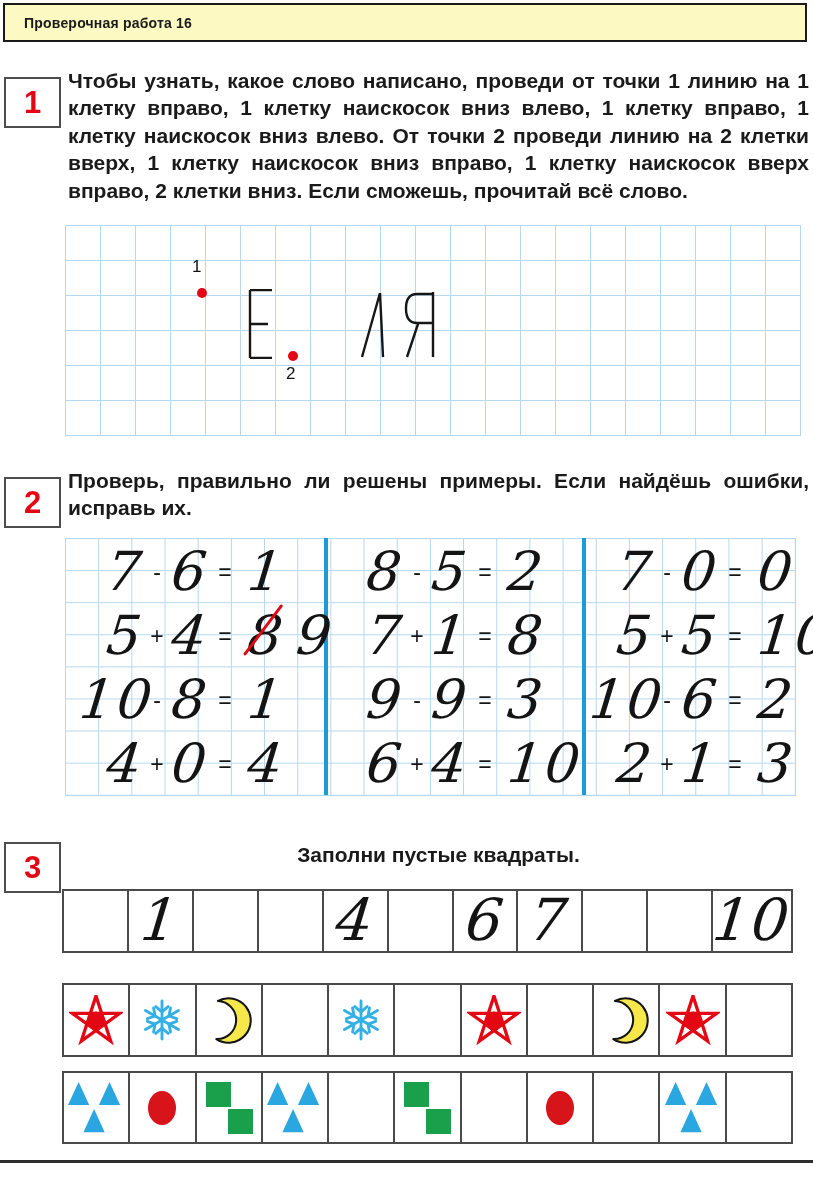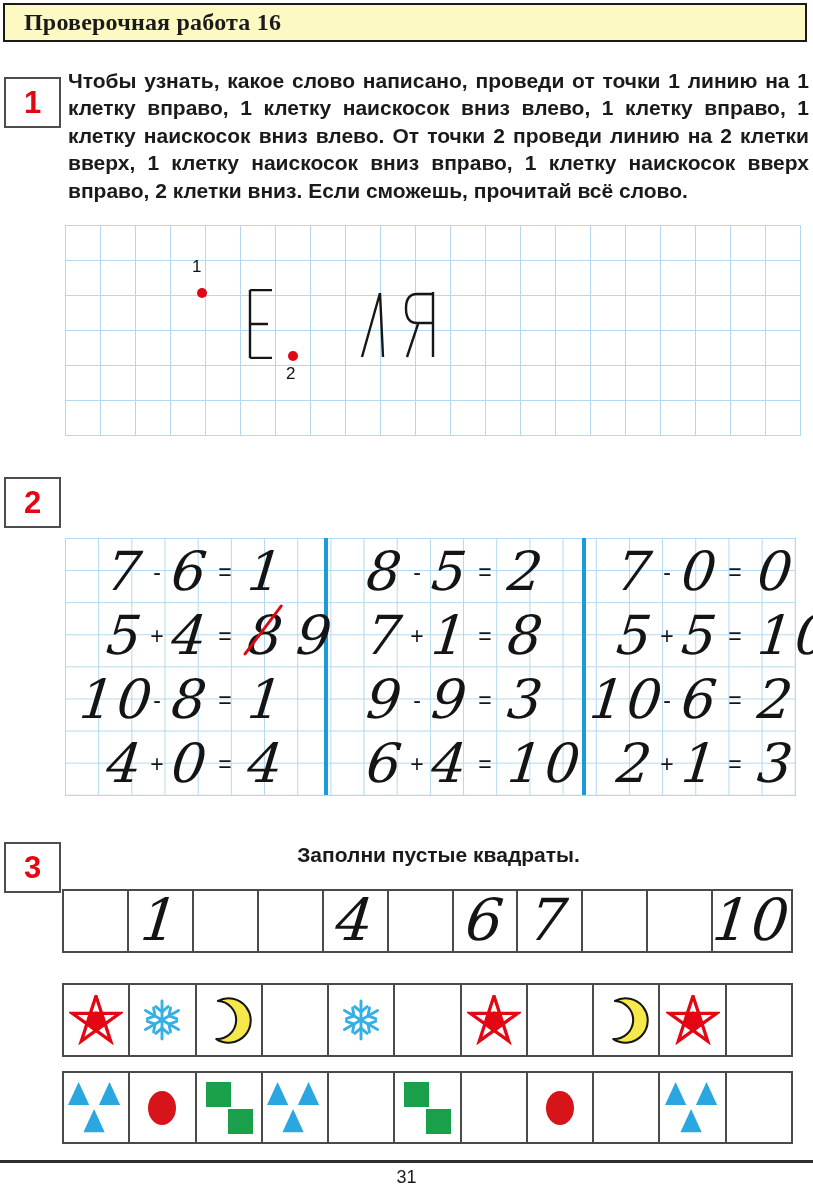--- a/index.html
+++ b/index.html
@@ -1,21 +1,21 @@
 <!DOCTYPE html>
 <html style="--red: #e30613; --hdr: #fdf9c2; --grid: #b3d8f0; --div: #1b9cd8;"><head>
 <meta charset="utf-8">
 <style>
   html,body{margin:0;padding:0;background:#fff;}
   body{width:813px;height:1189px;position:relative;font-family:"Liberation Sans",sans-serif;color:#1a1a1a;}
   .page{position:absolute;inset:0;background:#fff;overflow:hidden;}
 
   .header{position:absolute;left:3px;top:3px;width:804px;height:39px;background:var(--hdr,#fdf9c2);
     border:2px solid #1a1a1a;box-sizing:border-box;display:flex;align-items:center;padding-left:19px;}
-  .header .title{font-size:24px;font-weight:bold;letter-spacing:.2px;font-family:Liberation Serif, serif;}
+  .header .title{font-size:14px;font-weight:bold;letter-spacing:.2px;}
 
   .badge{position:absolute;left:4px;width:57px;height:51px;border:2px solid #4d4d4d;background:#fff;
     box-sizing:border-box;display:flex;align-items:center;justify-content:center;}
   .badge span{color:var(--red,#e30613);font-size:31px;font-weight:bold;}
   #badge1{top:77px}#badge2{top:477px}#badge3{top:842px}
 
   .task-text{position:absolute;left:68px;width:741px;margin:0;font-size:21px;line-height:27.4px;text-align:justify;font-weight:bold;}
   #text1{top:67px}#text2{top:467px}#text3{top:841px;text-align:center}
 
   .grid{position:absolute;
@@ -82,20 +82,21 @@
     <span class="gpt" style="left:221px;top:140px">2</span>
     <svg class="letters" style="left:295px;top:66px" width="76" height="67" viewBox="0 0 76 67" aria-label="ЛЯ">
       <path d="M2 66 L20 2 M20 2 L23 66" fill="none" stroke="#161616" stroke-width="2.4"></path>
       <path d="M73 1 V66 M73 3 H57 Q46 3 46 17.5 Q46 32 57 32 H73 M58 33 L47 66" fill="none" stroke="#161616" stroke-width="2.4"></path>
     </svg>
   </div>
 
   <div class="badge" id="badge2">
     <span>2</span>
   </div>
+  <p class="task-text" id="text2">Проверь, правильно ли решены примеры. Если найдёшь ошибки, исправь их.</p>
 
   <div class="grid" id="grid2"></div>
   <div class="divider" id="div1"></div>
   <div class="divider" id="div2"></div>
   <div class="eq-col" id="col0">
       <div class="eq-row">
         <span class="slot-a"><span class="hand">7</span></span>
         <span class="op">-</span>
         <span class="slot-b"><span class="hand">6</span></span>
         <span class="op">=</span>
@@ -351,15 +352,14 @@
             <path d="M13 2 L24 26 L2 26 Z"></path>
             <path d="M45 2 L56 26 L34 26 Z"></path>
             <path d="M29 30 L40 54 L18 54 Z"></path>
           </g>
         </svg>
       </div>
       <div class="cell"></div>
     </div>
 
   <div class="footer-line"></div>
-  <div class="page-num">31</div>
 
 </div>
 
 </body></html>

